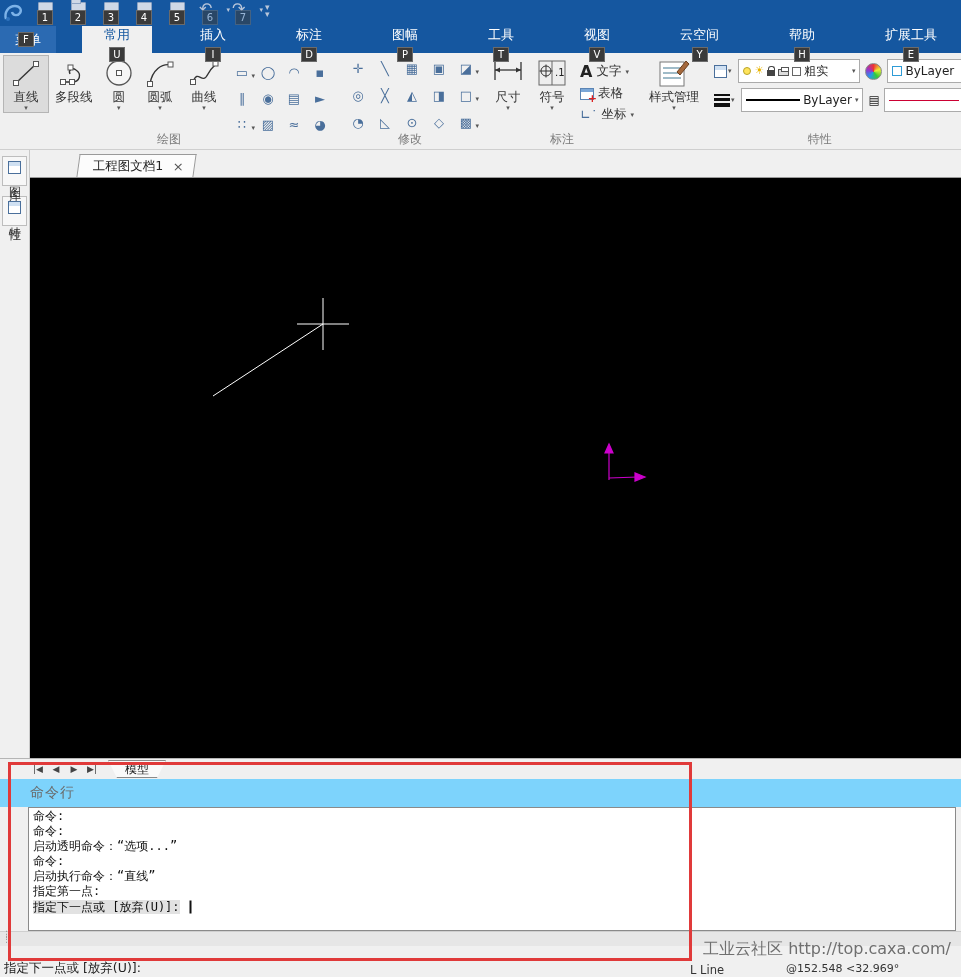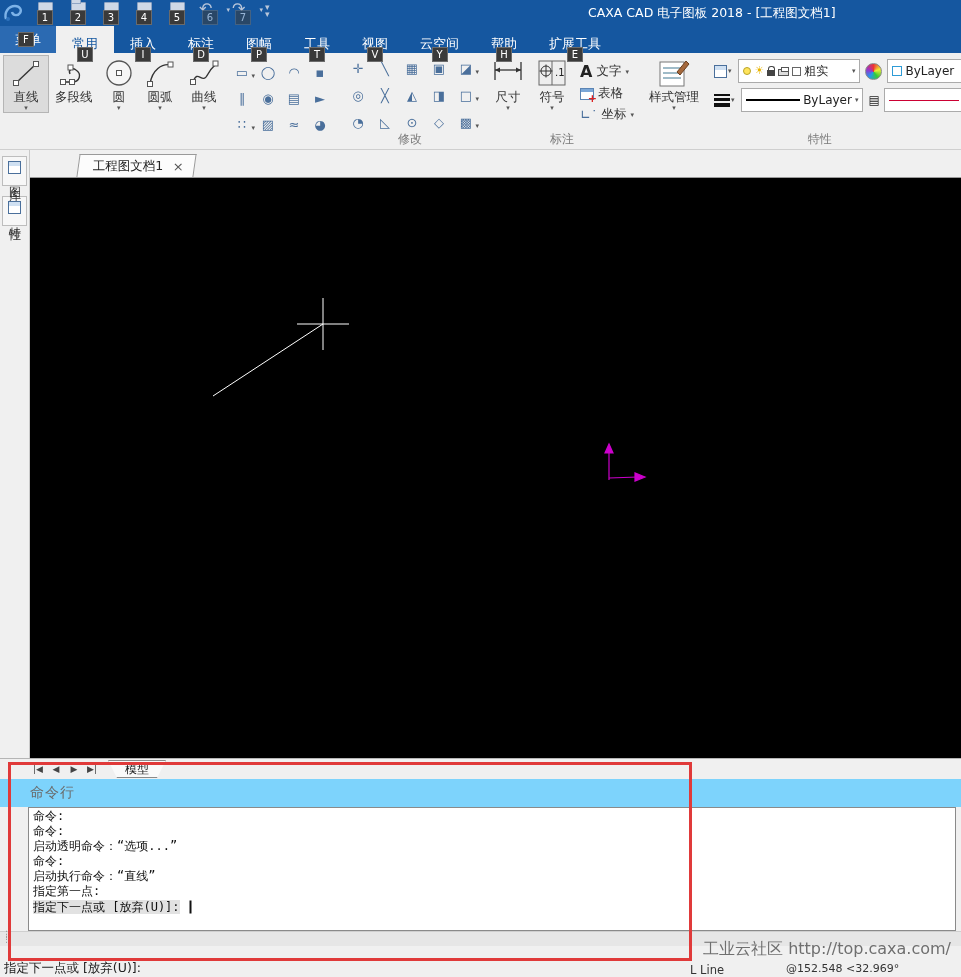--- a/index.html
+++ b/index.html
@@ -19,21 +19,21 @@
   .keytip { position:absolute; left:7px; top:10px; min-width:16px; height:15px; background:#3a3a3a; border:1px solid #6b6b6b; color:#fff; font-size:10px; line-height:13px; text-align:center; z-index:40; }
   .keytip.dim { opacity:.55; }
   .qa-custom { width:18px; height:26px; position:relative; }
   .qa-custom span { position:absolute; left:4px; top:4px; color:#b9c6da; font-size:9px; line-height:7px; }
   .win-title { position:absolute; left:588px; top:5px; color:#ffffff; font-size:12.5px; white-space:nowrap; }
 
   
   .tabrow { position:absolute; left:0; top:26px; width:961px; height:27px; background:#1557a0; display:flex; align-items:stretch; z-index:20; }
   .menu-btn { position:relative; width:56px; background:#2b6ab2; color:#fff; display:flex; align-items:center; justify-content:center; font-size:13px; }
   .menu-btn .keytip { left:18px; top:6px; }
-  .tab { position:relative; padding:0 16px; display:flex; align-items:flex-end; color:#fff; font-size:13px; white-space:nowrap; }
+  .tab { position:relative; padding:0 22px; display:flex; align-items:flex-start; color:#fff; font-size:13px; white-space:nowrap;margin-left:26px; }
   .tab.active { background:#f0f0f0; color:#1557a0; }
   .tab .keytip { left:50%; transform:translateX(-50%); top:21px; }
 
   
   .ribbon { position:absolute; left:0; top:53px; width:961px; height:97px; background:#f0f0f0; border-bottom:1px solid #cfcfcf; display:flex; }
   .rgroup { position:relative; height:100%; }
   .rgroup-label { position:absolute; bottom:1px; left:0; right:0; text-align:center; color:#7a7a7a; font-size:12px; }
   .rdivider { width:1px; height:86px; margin-top:2px; background:#dadada; }
   .bigrow { display:flex; align-items:flex-start; padding:3px 4px 0 4px; }
   .bigbtn { position:relative; width:46px; padding-top:2px; text-align:center; color:#333; }
@@ -153,21 +153,20 @@
       </div>
       <div class="qa-item">
         <span class="qa-arrow">↷</span>
         <span class="qa-dd">▾</span>
         <span class="keytip dim">7</span>
       </div>
       <div class="qa-custom">
         <span>▾<br>▾</span>
       </div>
     </div>
-    <div class="win-title">CAXA CAD 电子图板 2018 - [工程图文档1]</div>
   </div>
 
   <div class="tabrow">
     <div class="menu-btn">
       <span>菜单</span>
       <span class="keytip">F</span>
     </div>
     <div class="tab active">
       <span>常用</span>
       <span class="keytip">U</span>
@@ -288,20 +287,21 @@
               <span>▪</span>
             </div>
           <div class="sicon">
               <span>►</span>
             </div>
           <div class="sicon">
               <span>◕</span>
             </div>
         </div>
       </div>
+      <div class="rgroup-label">绘图</div>
     </div>
     <div class="rdivider"></div>
 
     <div class="rgroup" style="width:146px;">
       <div class="modgrid">
         <div class="sicon">
             <span>✛</span>
           </div>
         <div class="sicon">
             <span>◎</span>

